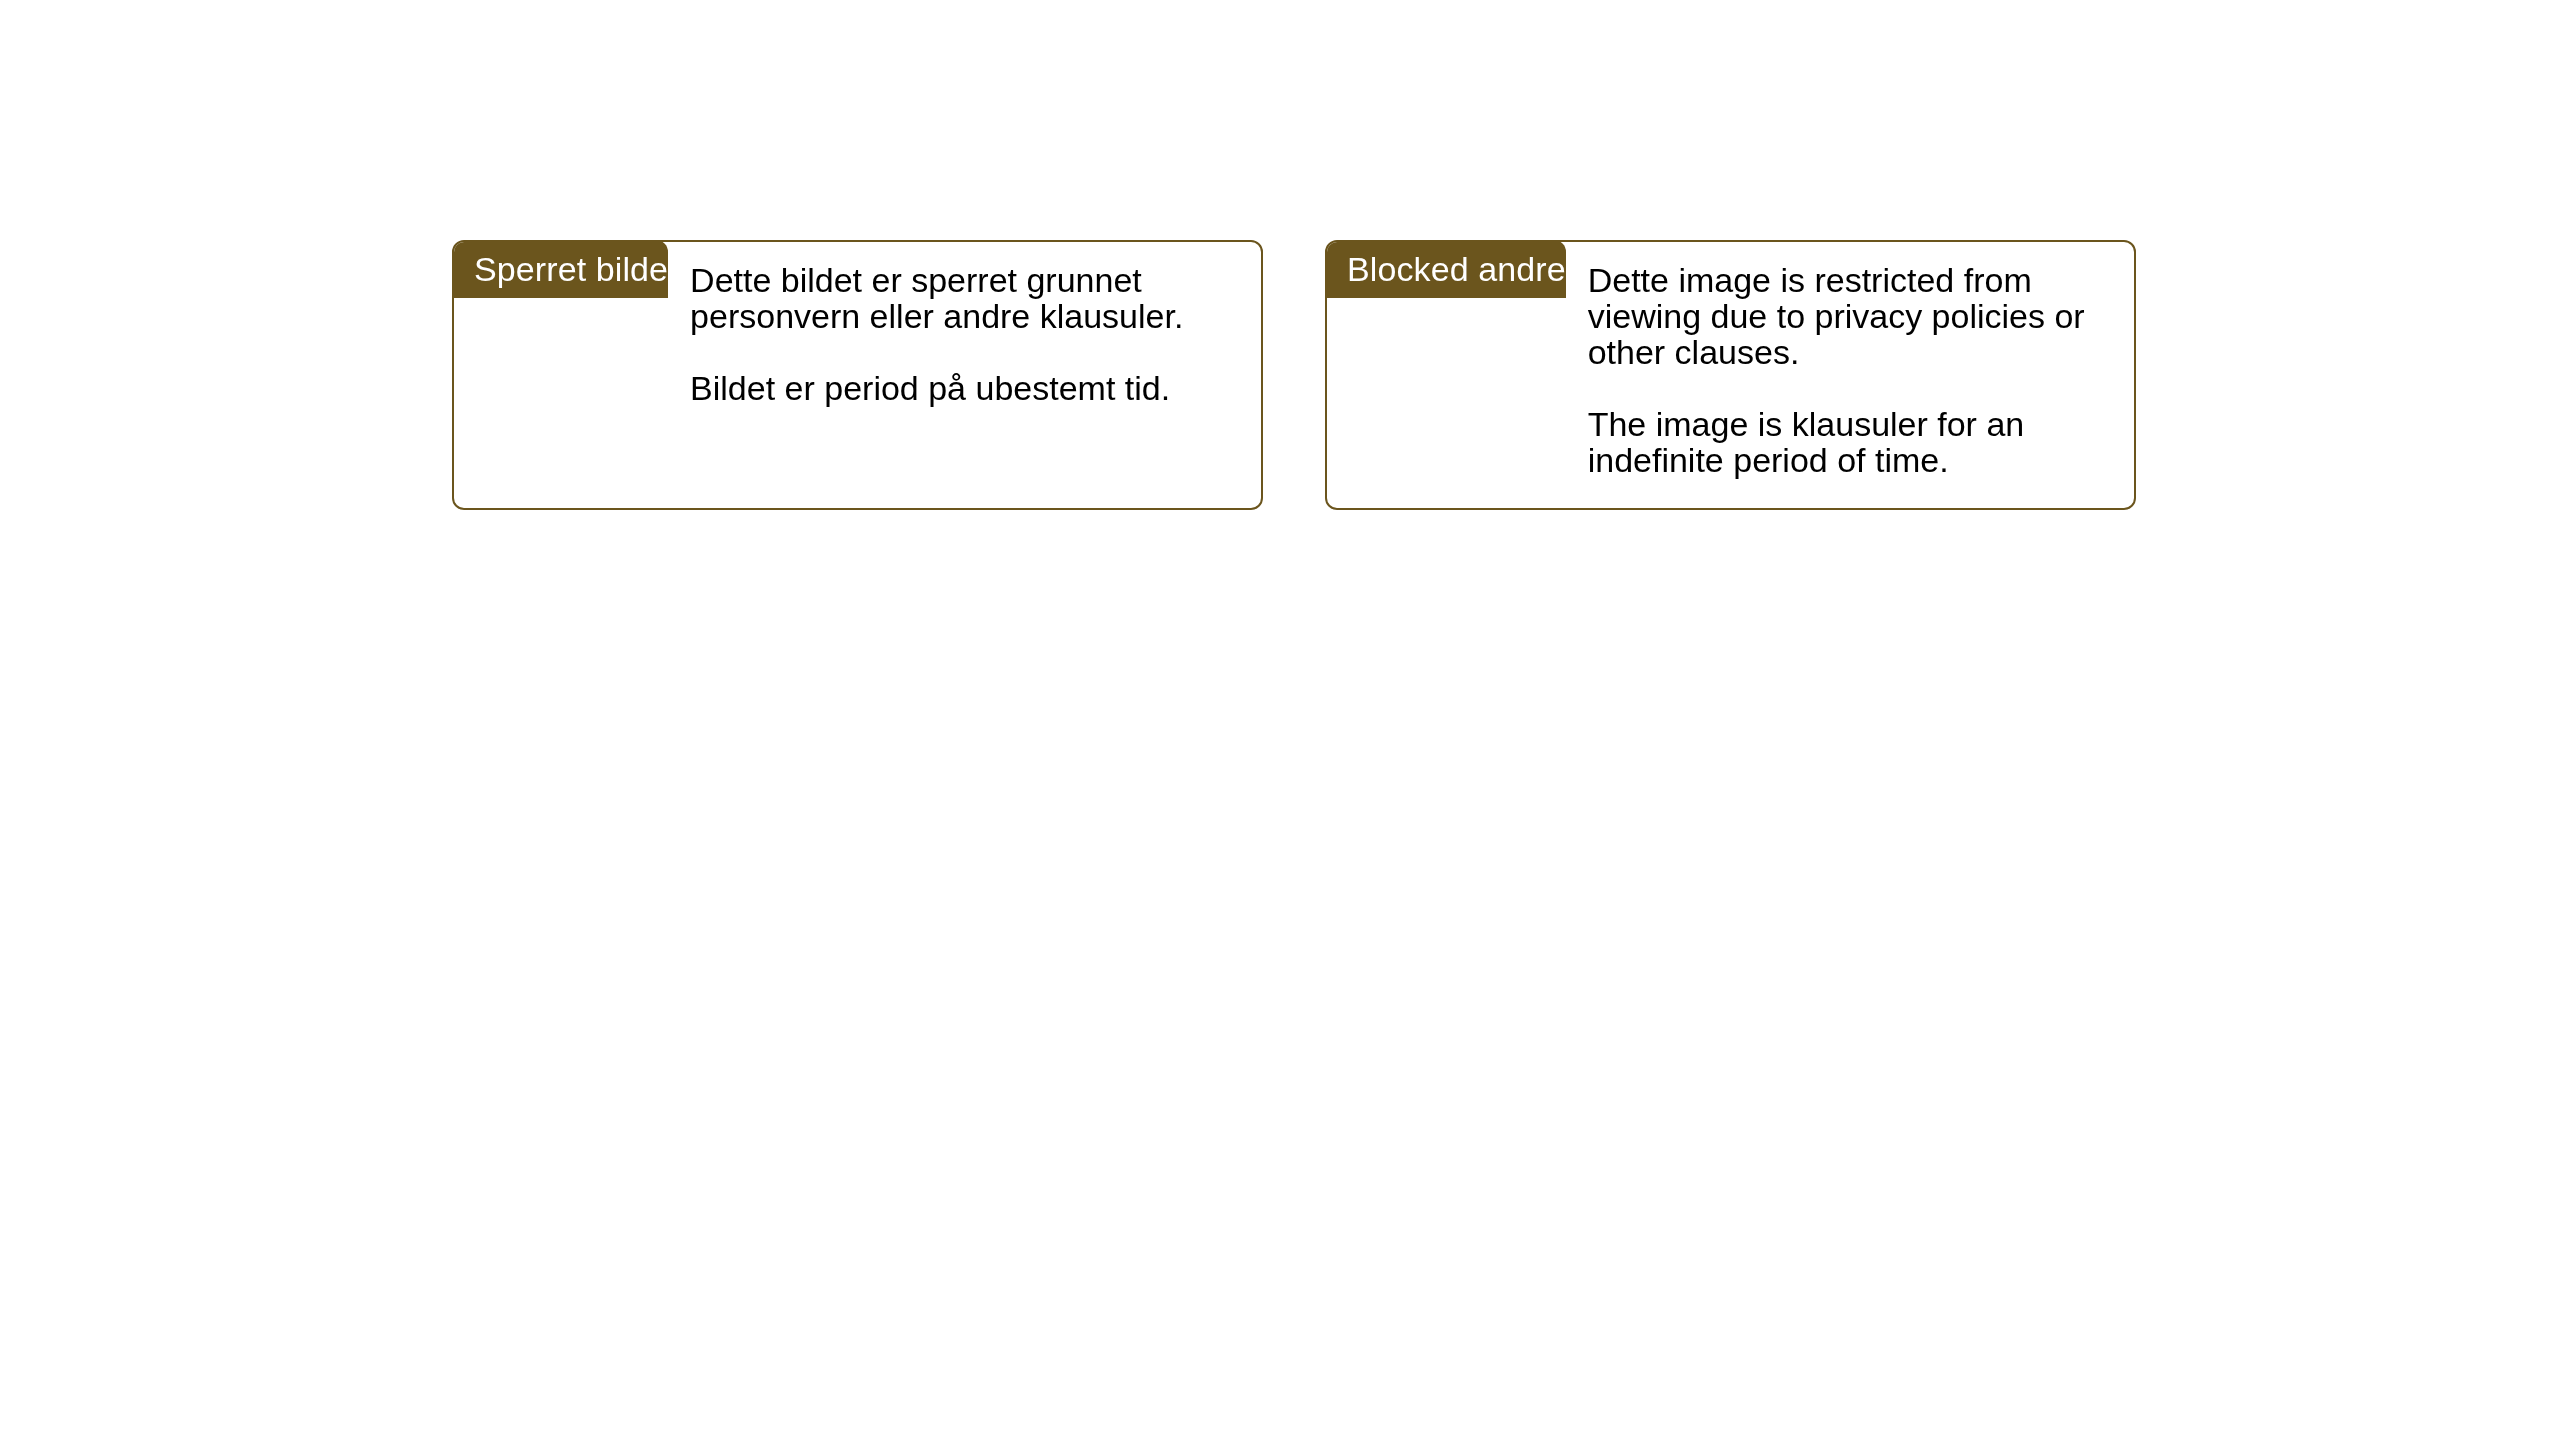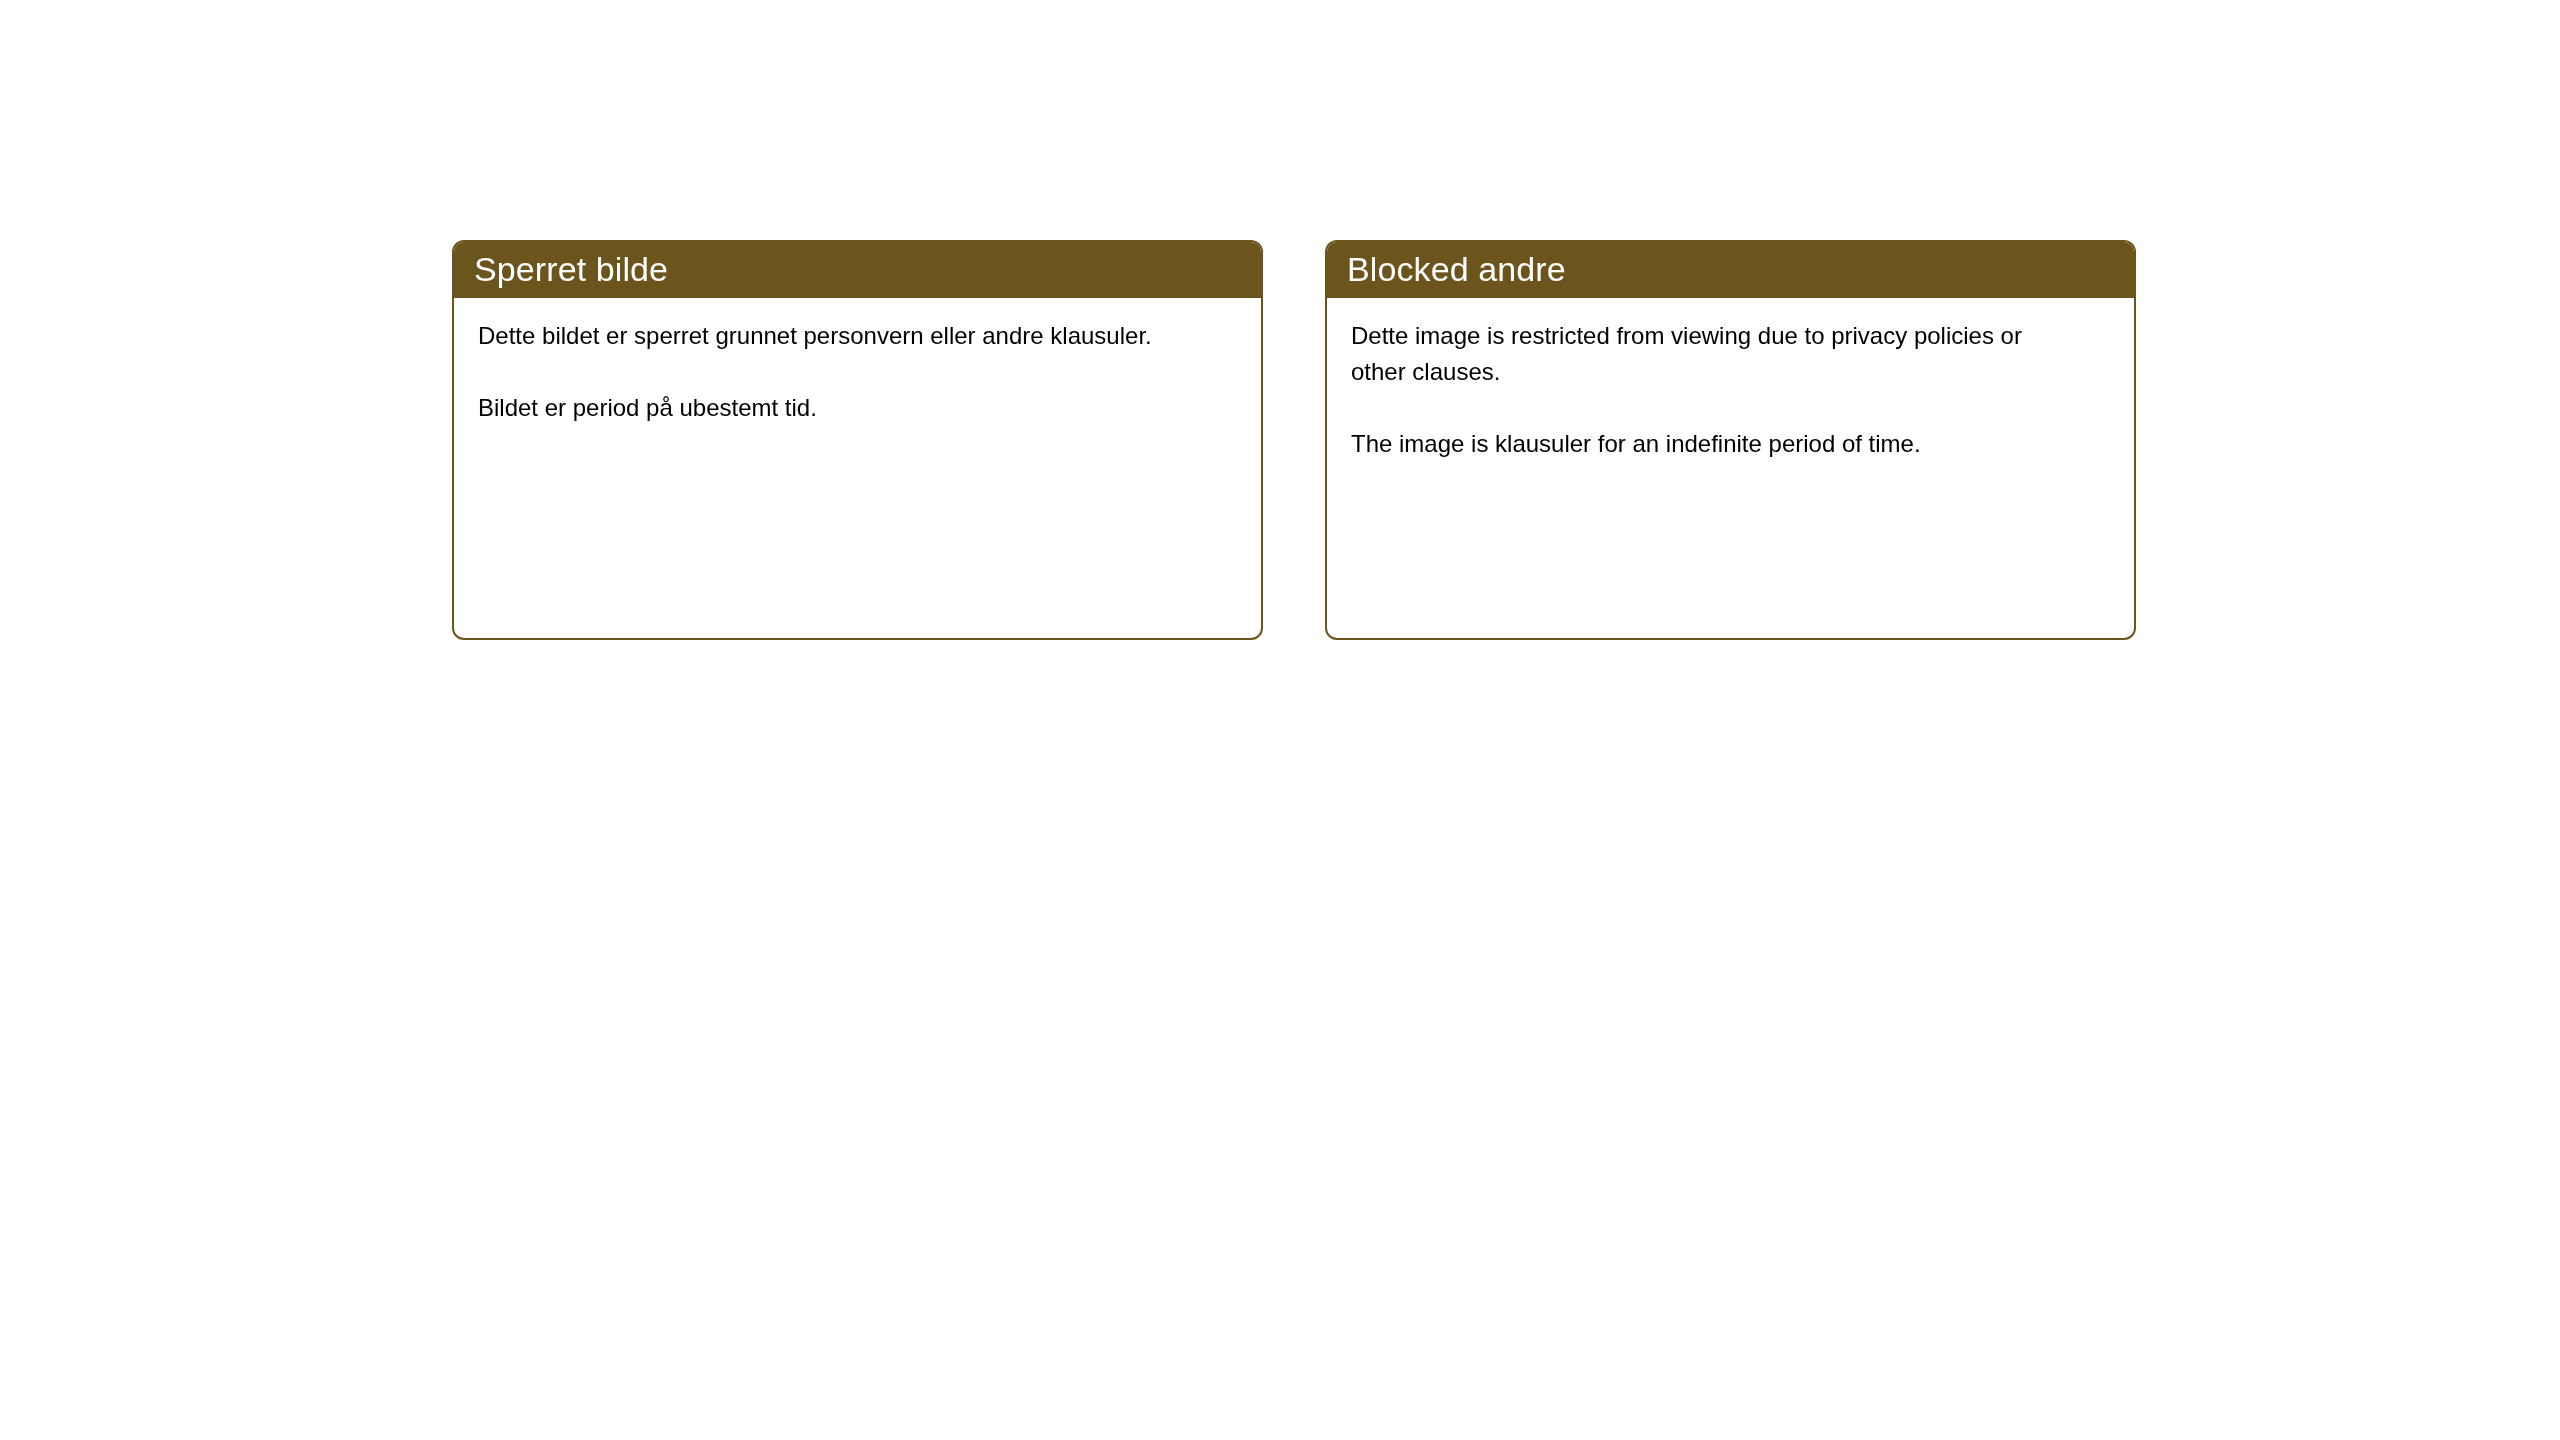--- a/index.html
+++ b/index.html
@@ -22,28 +22,28 @@
     left: 452px;
     top: 240px;
     display: flex;
     flex-direction: row;
     align-items: flex-start;
     gap: 62px;
   }
 
   .notice-card {
     width: 811px;
-    height: 400px;
+    height: 270px;
     box-sizing: border-box;
     background: #ffffff;
     border: 2px solid #6b551d;
     border-radius: 12px;
     overflow: hidden;
     display: flex;
-    flex-direction: column;
+    flex-direction: row;
   }
 
   .notice-card__header {
     background: #6b551d;
     height: 58px;
     flex: 0 0 58px;
     display: flex;
     align-items: center;
     padding: 0 0 0 22px;
     box-sizing: border-box;
@@ -62,21 +62,21 @@
   }
 
   .notice-card__body {
     flex: 1 1 auto;
     padding: 20px 24px 0 24px;
     box-sizing: border-box;
   }
 
   .notice-card__paragraph {
     color: #000000;
-    font-size: 24px;
+    font-size: 34px;
     line-height: 36px;
     font-weight: 400;
     margin: 0;
     max-width: 700px;
   }
 
   .notice-card__paragraph + .notice-card__paragraph {
     margin-top: 36px;
   }
 </style>

